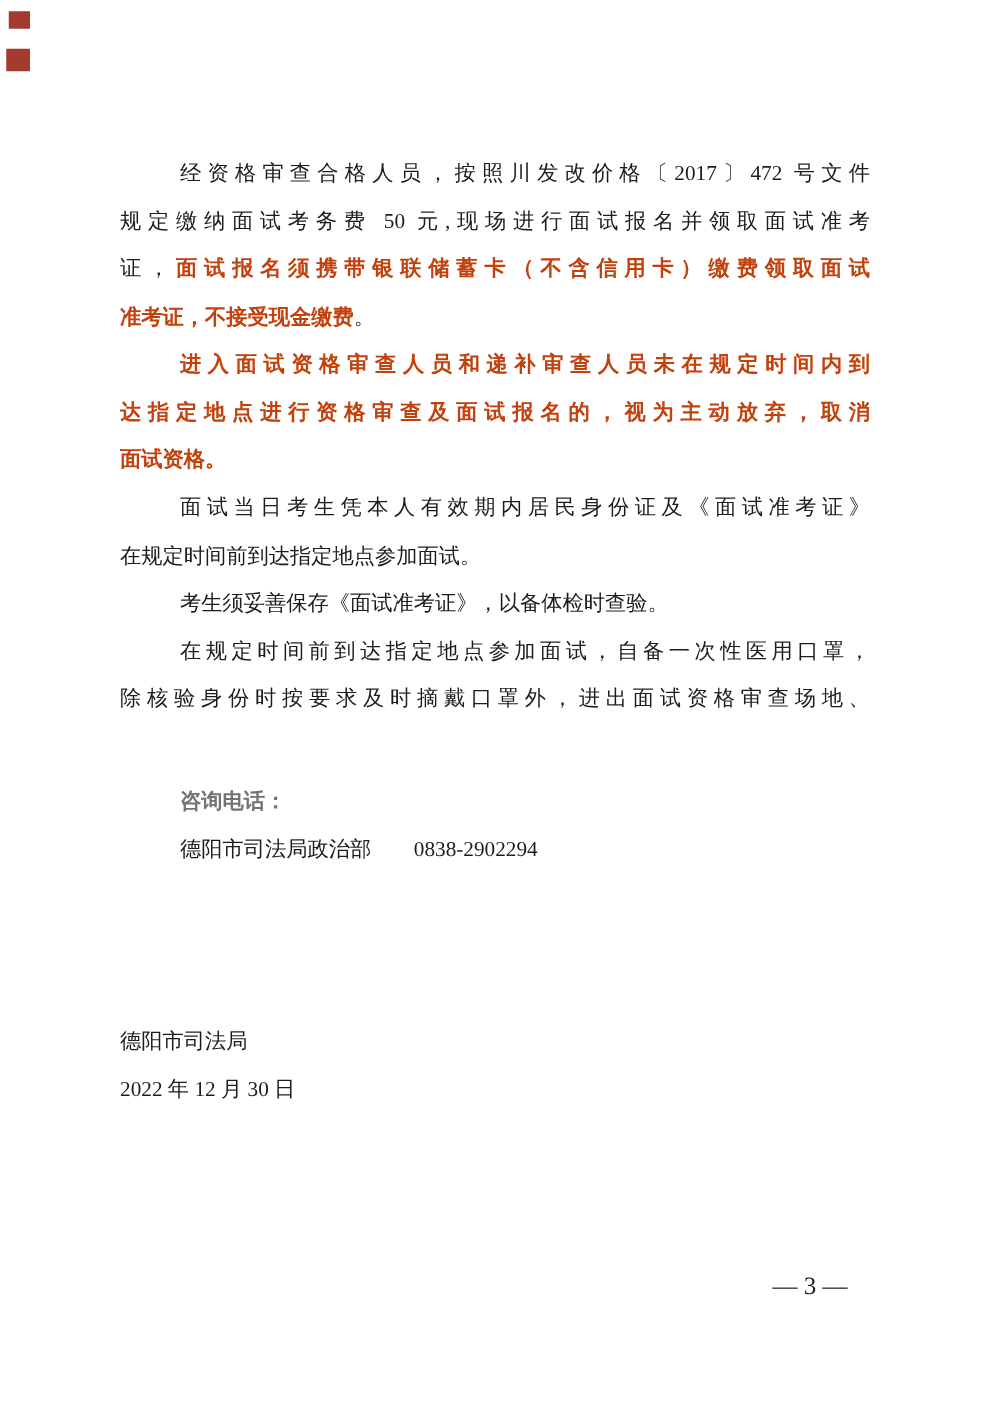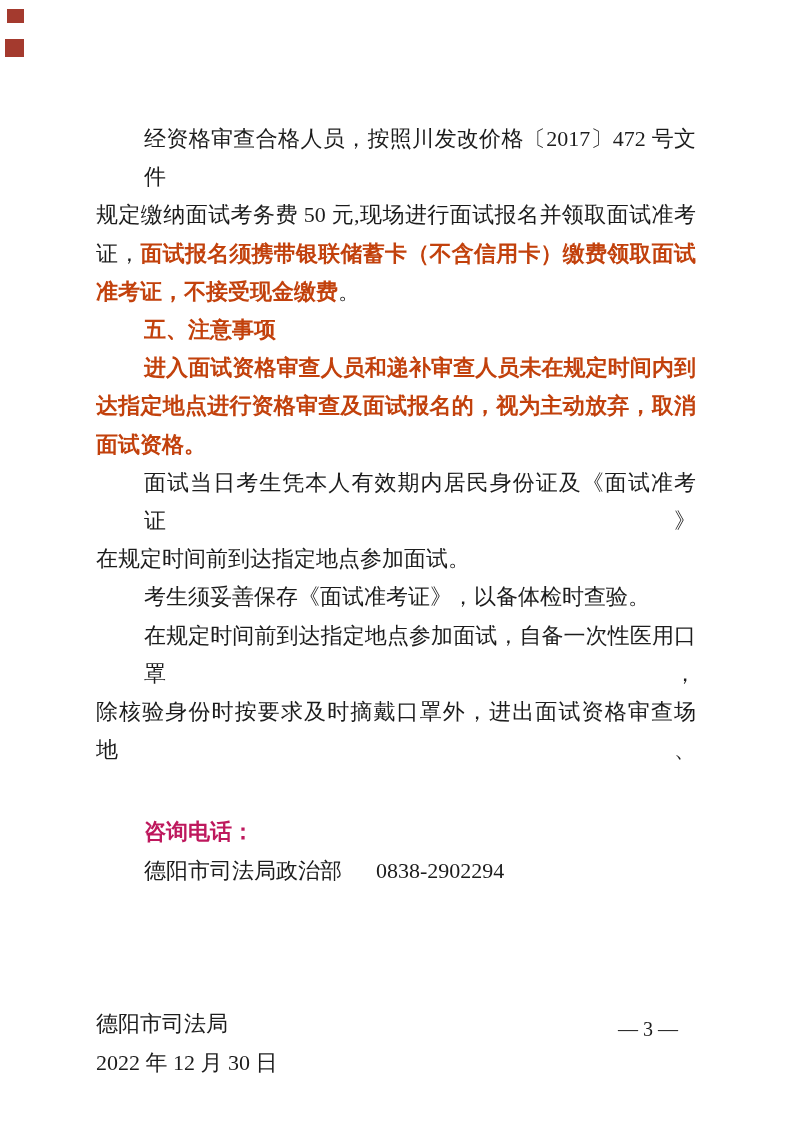--- a/index.html
+++ b/index.html
@@ -16,42 +16,42 @@
     position: absolute;
     background: #a43a2e;
   }
   .red-mark.m1 { left: 7px;  top: 9px;  width: 17px; height: 14px; }
   .red-mark.m2 { left: 5px;  top: 39px; width: 19px; height: 18px; }
   .content {
     position: absolute;
     left: 96px;
     top: 120px;
     width: 600px;
-    font-size: 22px;
+    font-size: 17px;
     line-height: 38.2px;
   }
   .line {
     text-align: justify;
   }
   .jfull {
     text-align: justify;
     text-align-last: justify;
   }
   .ind { padding-left: 48px; }
   .b, .hd {
     font-family: "Liberation Sans", sans-serif;
     font-weight: 700;
     color: #c2410c;
   }
   .contact-heading {
     margin-top: 44px;
     padding-left: 48px;
     font-family: "Liberation Sans", sans-serif;
     font-weight: 700;
-    color: #be185d;
+    color: #737373;
   }
   .contact-line {
     padding-left: 48px;
   }
   .contact-line .phone { margin-left: 34px; }
   .signature {
     margin-top: 114px;
     line-height: 39px;
   }
   .sig-issuer { padding-right: 55px; }
@@ -75,21 +75,20 @@
 
   <div class="content">
 
     <div>
       <div class="line jfull ind"><span>经资格审查合格人员，按照川发改价格〔2017〕472 号文件</span></div>
       <div class="line jfull"><span>规定缴纳面试考务费 50 元,现场进行面试报名并领取面试准考</span></div>
       <div class="line jfull"><span>证，</span><span class="b">面试报名须携带银联储蓄卡（不含信用卡）缴费领取面试</span></div>
       <div class="line"><span class="b">准考证，不接受现金缴费</span><span>。</span></div>
     </div>
 
-    <div class="line ind hd">五、注意事项</div>
 
     <div>
       <div class="line jfull ind"><span class="b">进入面试资格审查人员和递补审查人员未在规定时间内到</span></div>
       <div class="line jfull"><span class="b">达指定地点进行资格审查及面试报名的，视为主动放弃，取消</span></div>
       <div class="line"><span class="b">面试资格。</span></div>
     </div>
 
     <div>
       <div class="line jfull ind"><span>面试当日考生凭本人有效期内居民身份证及《面试准考证》</span></div>
       <div class="line"><span>在规定时间前到达指定地点参加面试。</span></div>

